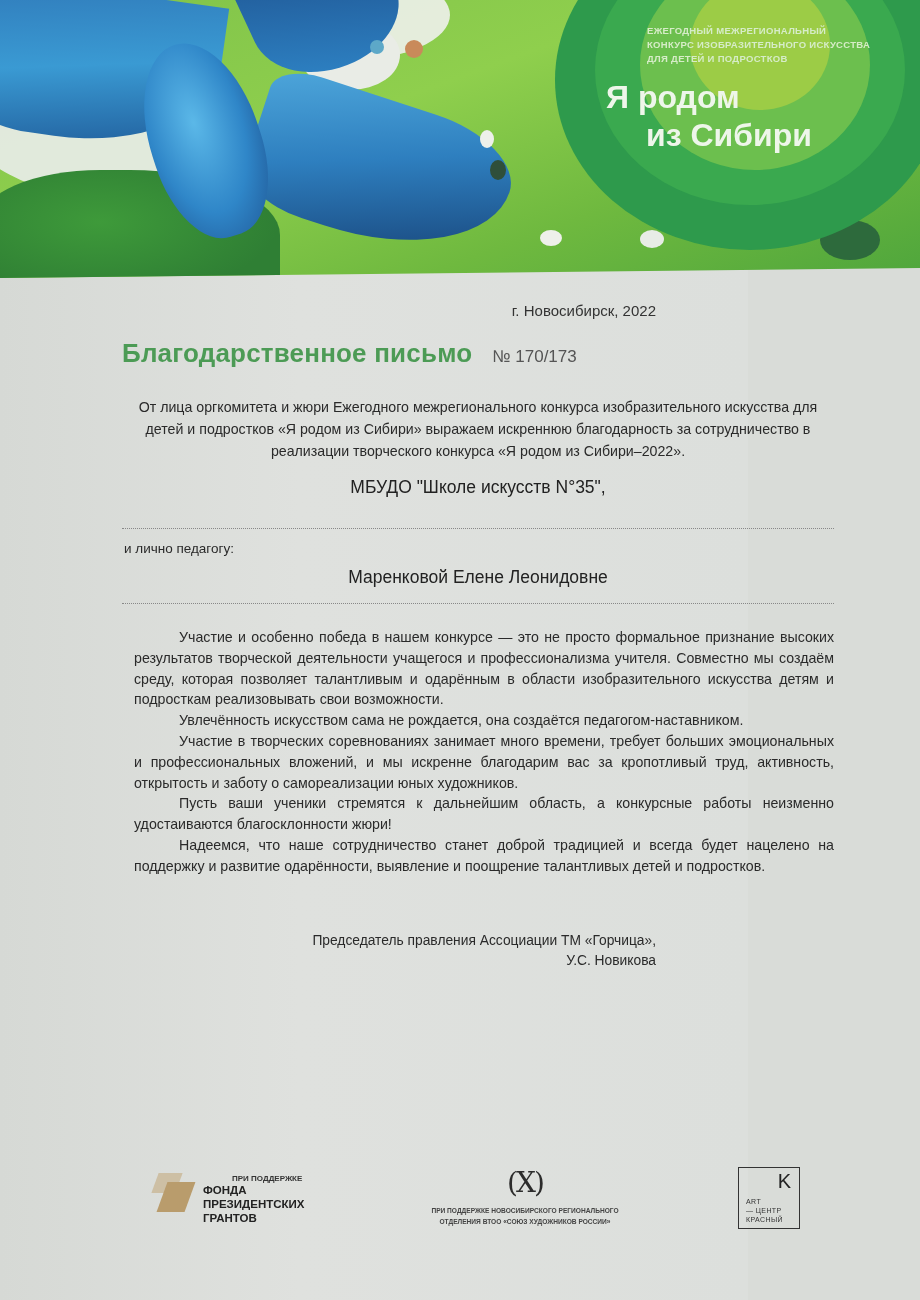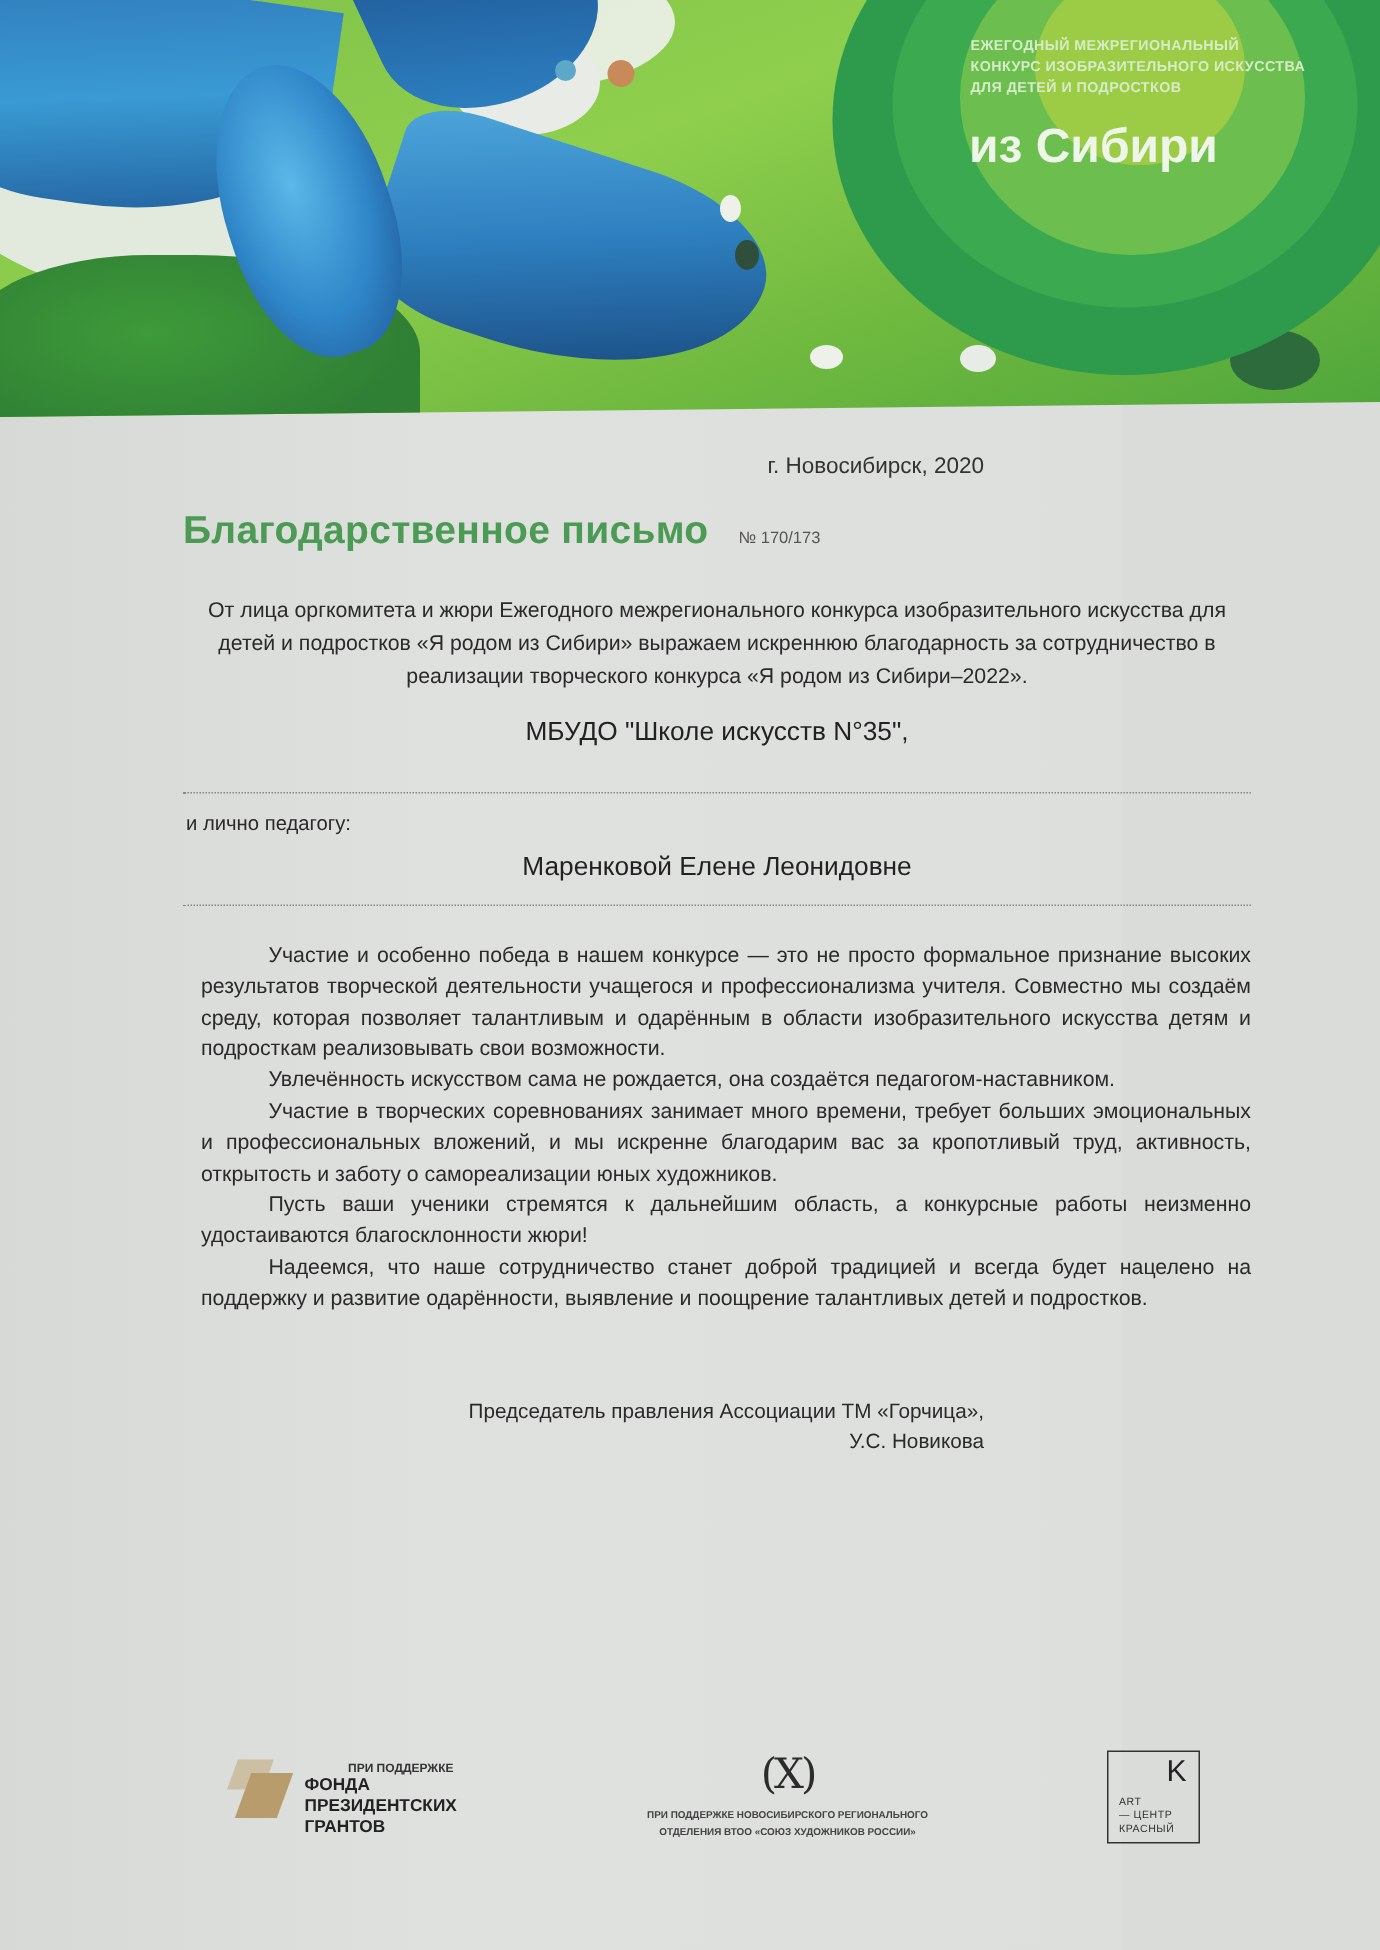--- a/index.html
+++ b/index.html
@@ -70,21 +70,21 @@
   }
   .emblem-title .l2 { display: block; padding-left: 40px; }
 
   
   .city {
     position: absolute; right: 92px; top: 302px;
     font-size: 15px; color: #333;
   }
   .title-row { position: absolute; left: 122px; top: 338px; display: flex; align-items: baseline; }
   .doc-title { font-size: 26px; font-weight: bold; color: #4c9b55; letter-spacing: .2px; }
-  .doc-number { margin-left: 20px; font-size: 11px; color: #555; }
+  .doc-number { margin-left: 20px; font-size: 17px; color: #555; }
   .intro {
     position: absolute; left: 128px; top: 396px; width: 700px;
     font-size: 14.2px; line-height: 22px; color: #2a2a2a; text-align: center;
   }
   .org {
     position: absolute; left: 122px; top: 474px; width: 712px; text-align: center;
     font-size: 17.5px; line-height: 26px; color: #222;
   }
   .dotted { position: absolute; left: 122px; width: 712px; border-top: 1px dotted #888; }
   .personal-label { position: absolute; left: 124px; top: 541px; font-size: 13.5px; color: #2a2a2a; }
@@ -145,25 +145,26 @@
     <div class="emblem-2"></div>
     <div class="emblem-3"></div>
     <div class="emblem-4"></div>
 
     <div class="emblem-tagline">
       <div>Ежегодный межрегиональный</div>
       <div>конкурс  изобразительного искусства</div>
       <div>для детей и подростков</div>
     </div>
     <div class="emblem-title">
+      <span>Я родом</span>
       <span class="l2">из Сибири</span>
     </div>
   </div>
 
-  <div class="city">г. Новосибирск, 2020</div>
+  <div class="city">г. Новосибирск, 2022</div>
 
   <div class="title-row">
     <span class="doc-title">Благодарственное письмо</span>
     <span class="doc-number">№ 170/173</span>
   </div>
 
   <div class="intro">От лица оргкомитета и жюри Ежегодного межрегионального конкурса изобразительного искусства для детей и подростков «Я родом из Сибири» выражаем искреннюю благодарность за сотрудничество в реализации творческого конкурса «Я родом из Сибири–2022».</div>
 
   <div class="org">
     <div>МБУДО "Школе искусств N°35",</div>

